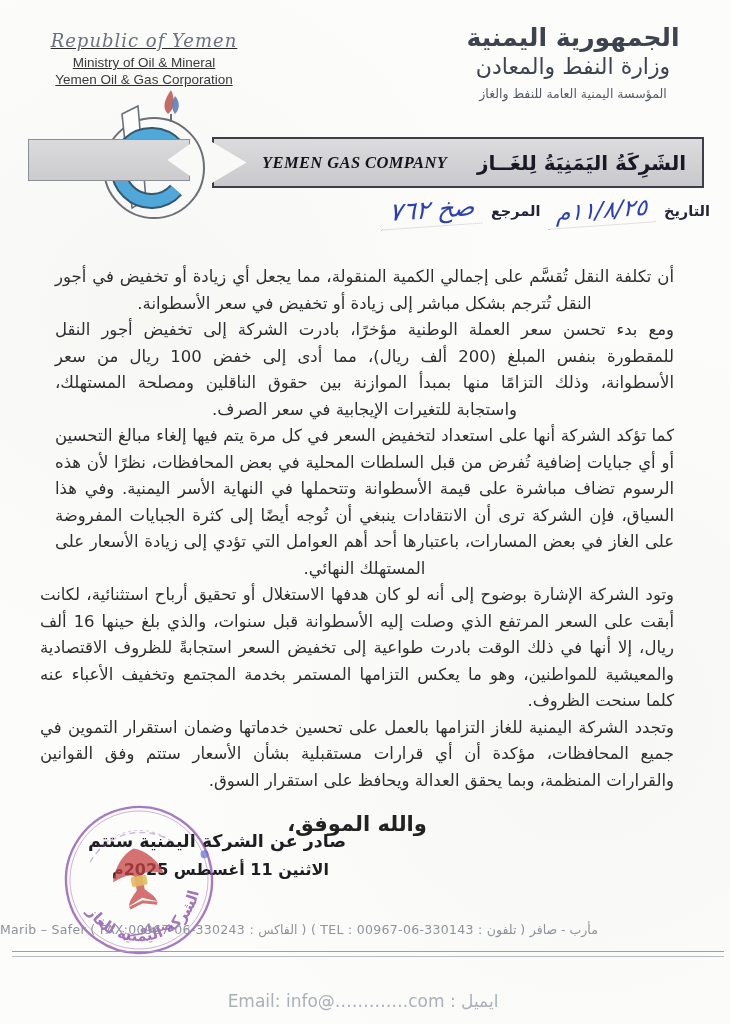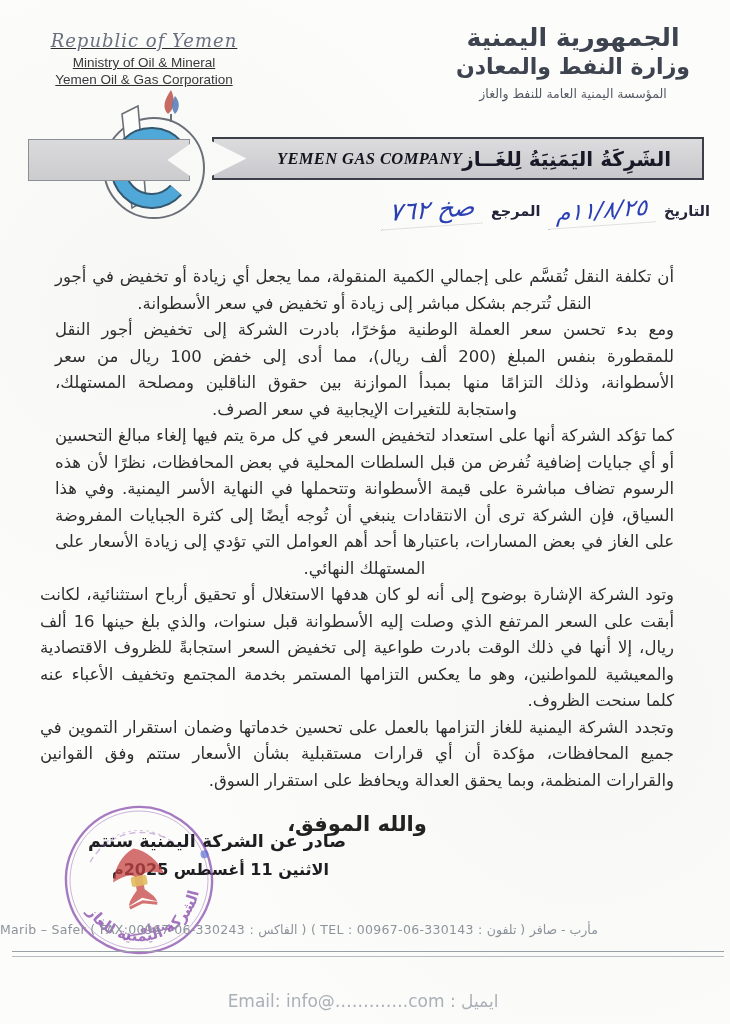--- a/index.html
+++ b/index.html
@@ -15,36 +15,36 @@
   }
   
   .hdr-en { position:absolute; left:34px; top:30px; width:220px; text-align:center;text-decoration:underline; }
   .hdr-en .script {
     font-family:"DejaVu Serif", serif; font-style:italic; font-size:18px;
     color:#6a7080; letter-spacing:1px; margin-bottom:4px;
   }
   .hdr-en .line { font-family:"Liberation Sans", sans-serif; font-size:13.5px; color:#3a3a3e; line-height:1.25; }
   .hdr-ar { position:absolute; right:22px; top:22px; width:270px; text-align:center; direction:rtl; }
   .hdr-ar .l1 { font-size:25px; font-weight:bold; color:#3e4350; line-height:1.25; }
-  .hdr-ar .l2 { font-size:22px; font-weight:bold; color:#3e4350; line-height:1.3; }
+  .hdr-ar .l2 { font-size:22px; font-weight:normal; color:#3e4350; line-height:1.3; }
   .hdr-ar .l3 { font-size:12.5px; font-weight:normal; color:#555a64; margin-top:4px; }
   
   .logo { position:absolute; left:78px; top:86px; width:146px; height:134px; }
   
   .band-left {
     position:absolute; left:28px; top:139px; width:162px; height:42px;
     background:linear-gradient(#dadadc,#cccccf); border:1px solid #8a8f96;
     clip-path:polygon(0 0,100% 0,100% 12%,86% 50%,100% 88%,100% 100%,0 100%);
   }
   .band-right {
-    position:absolute; left:212px; top:137px; width:492px; height:43px;
+    position:absolute; left:212px; top:137px; width:492px; height:51px;
     background:linear-gradient(#dcdcde,#c9c9cd);
     border:2px solid #3c3f48;
     clip-path:polygon(0 10%,7% 50%,0 90%,0 100%,100% 100%,100% 0,0 0);
-    display:flex; align-items:center; justify-content:center;
+    display:flex; align-items:center; justify-content:space-between;
     padding:0 16px 0 48px;
   }
   .band-en { font-family:"Liberation Serif", serif; font-style:italic; font-weight:bold;
              font-size:16.5px; color:#14141e; letter-spacing:.4px; }
   .band-ar { direction:rtl; font-size:20px; font-weight:bold; color:#181826; }
   
   .refline {
     position:absolute; top:188px; right:20px; direction:rtl;
     display:flex; align-items:center; gap:8px; height:46px;
   }

